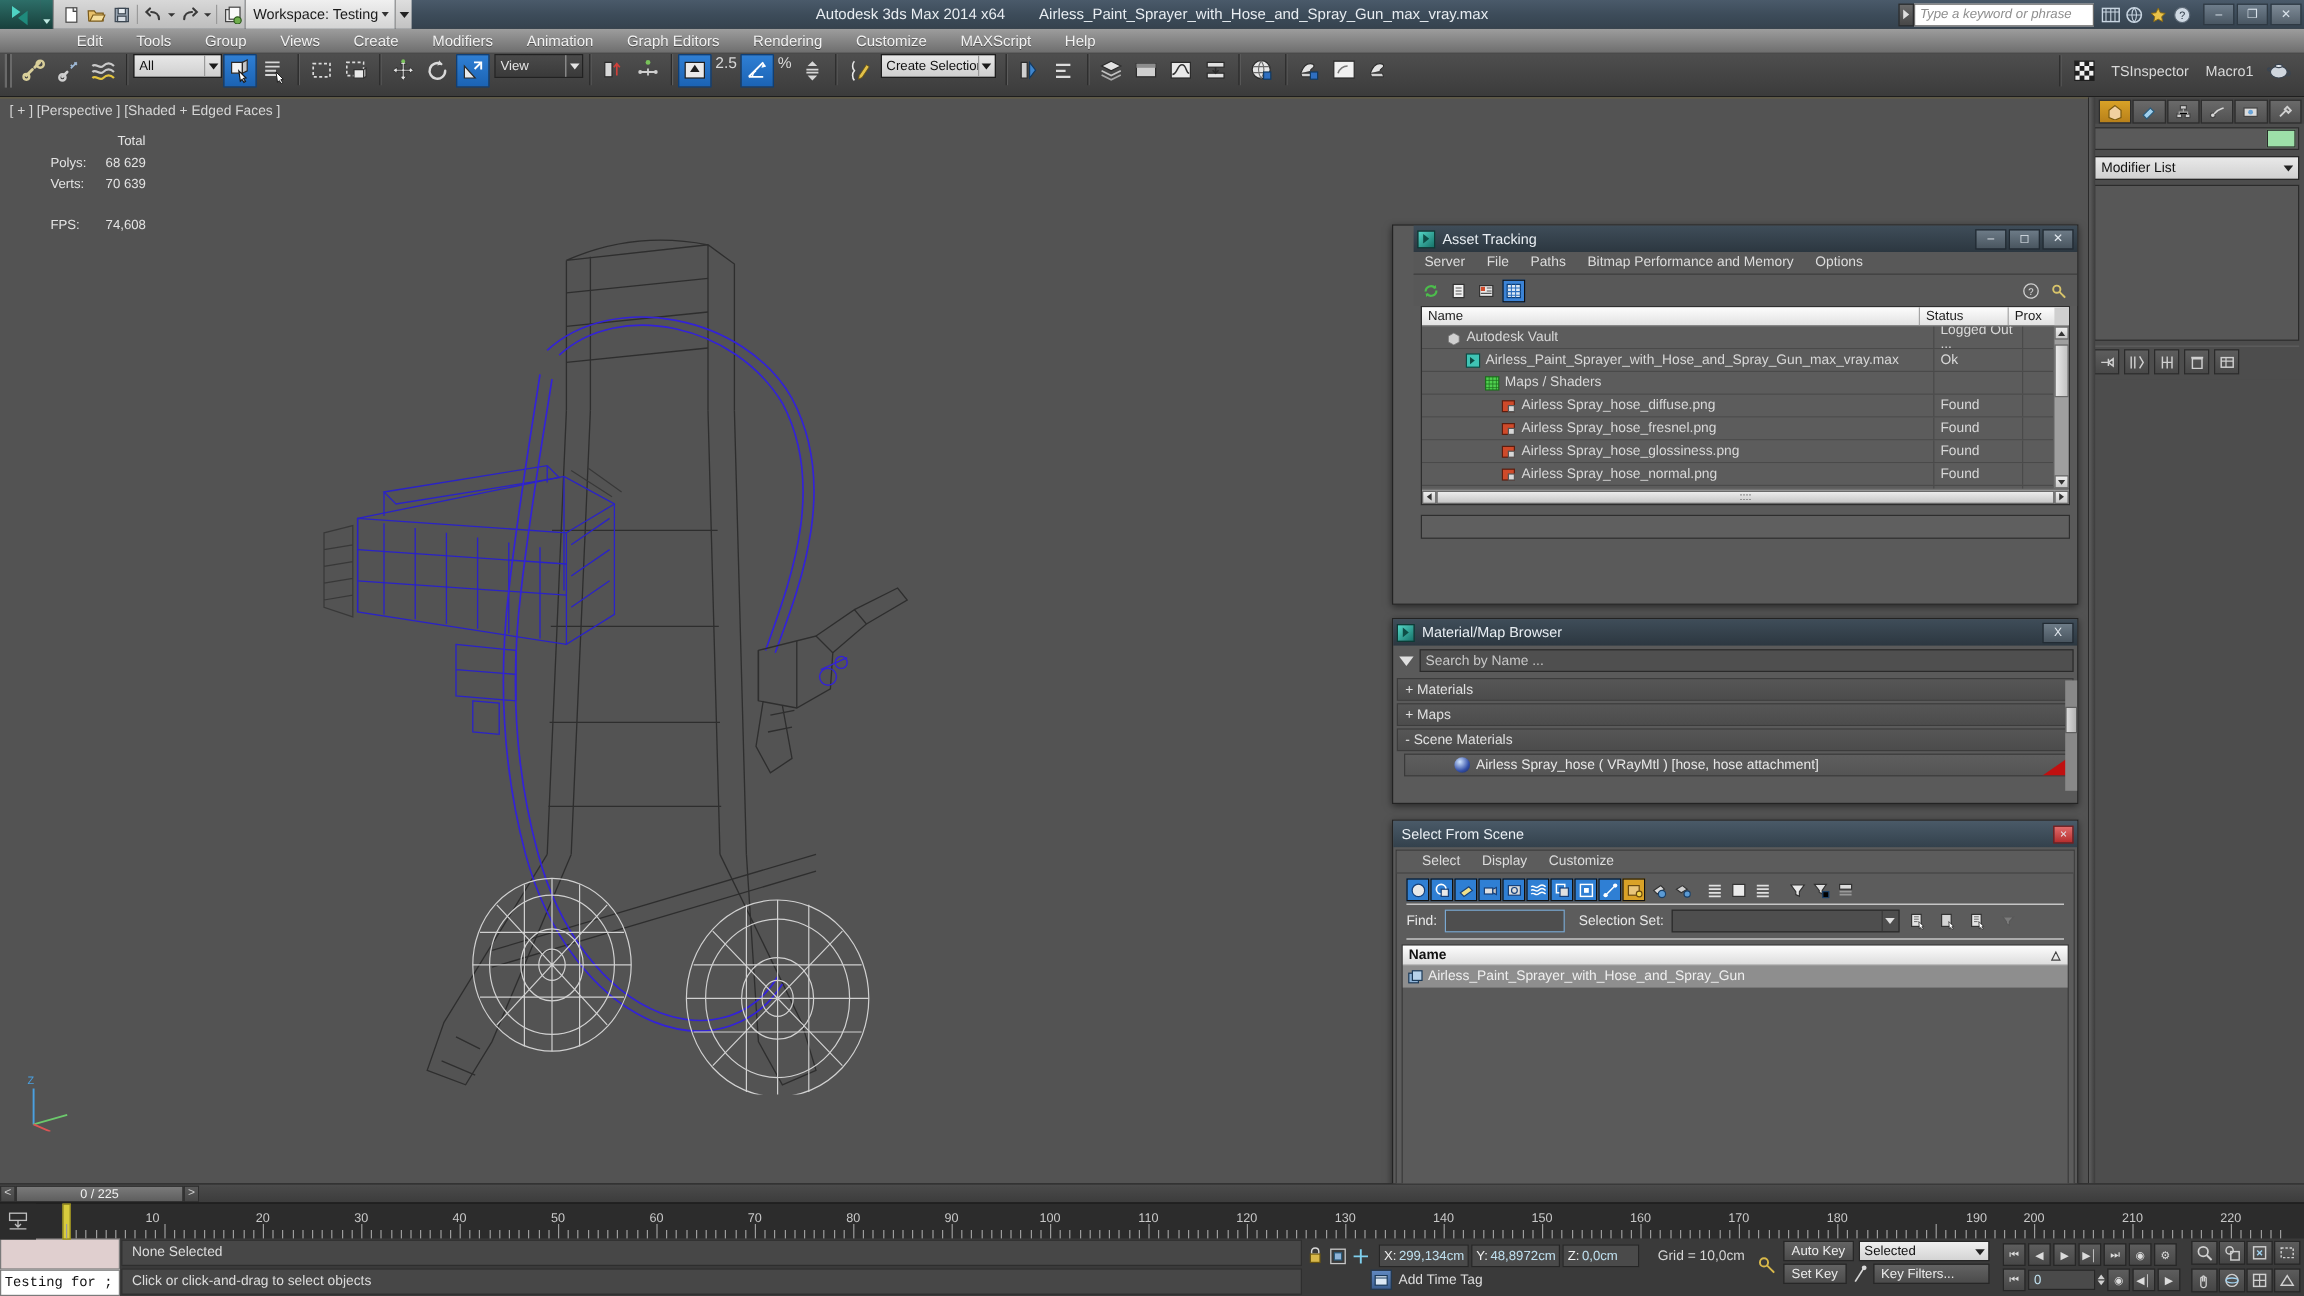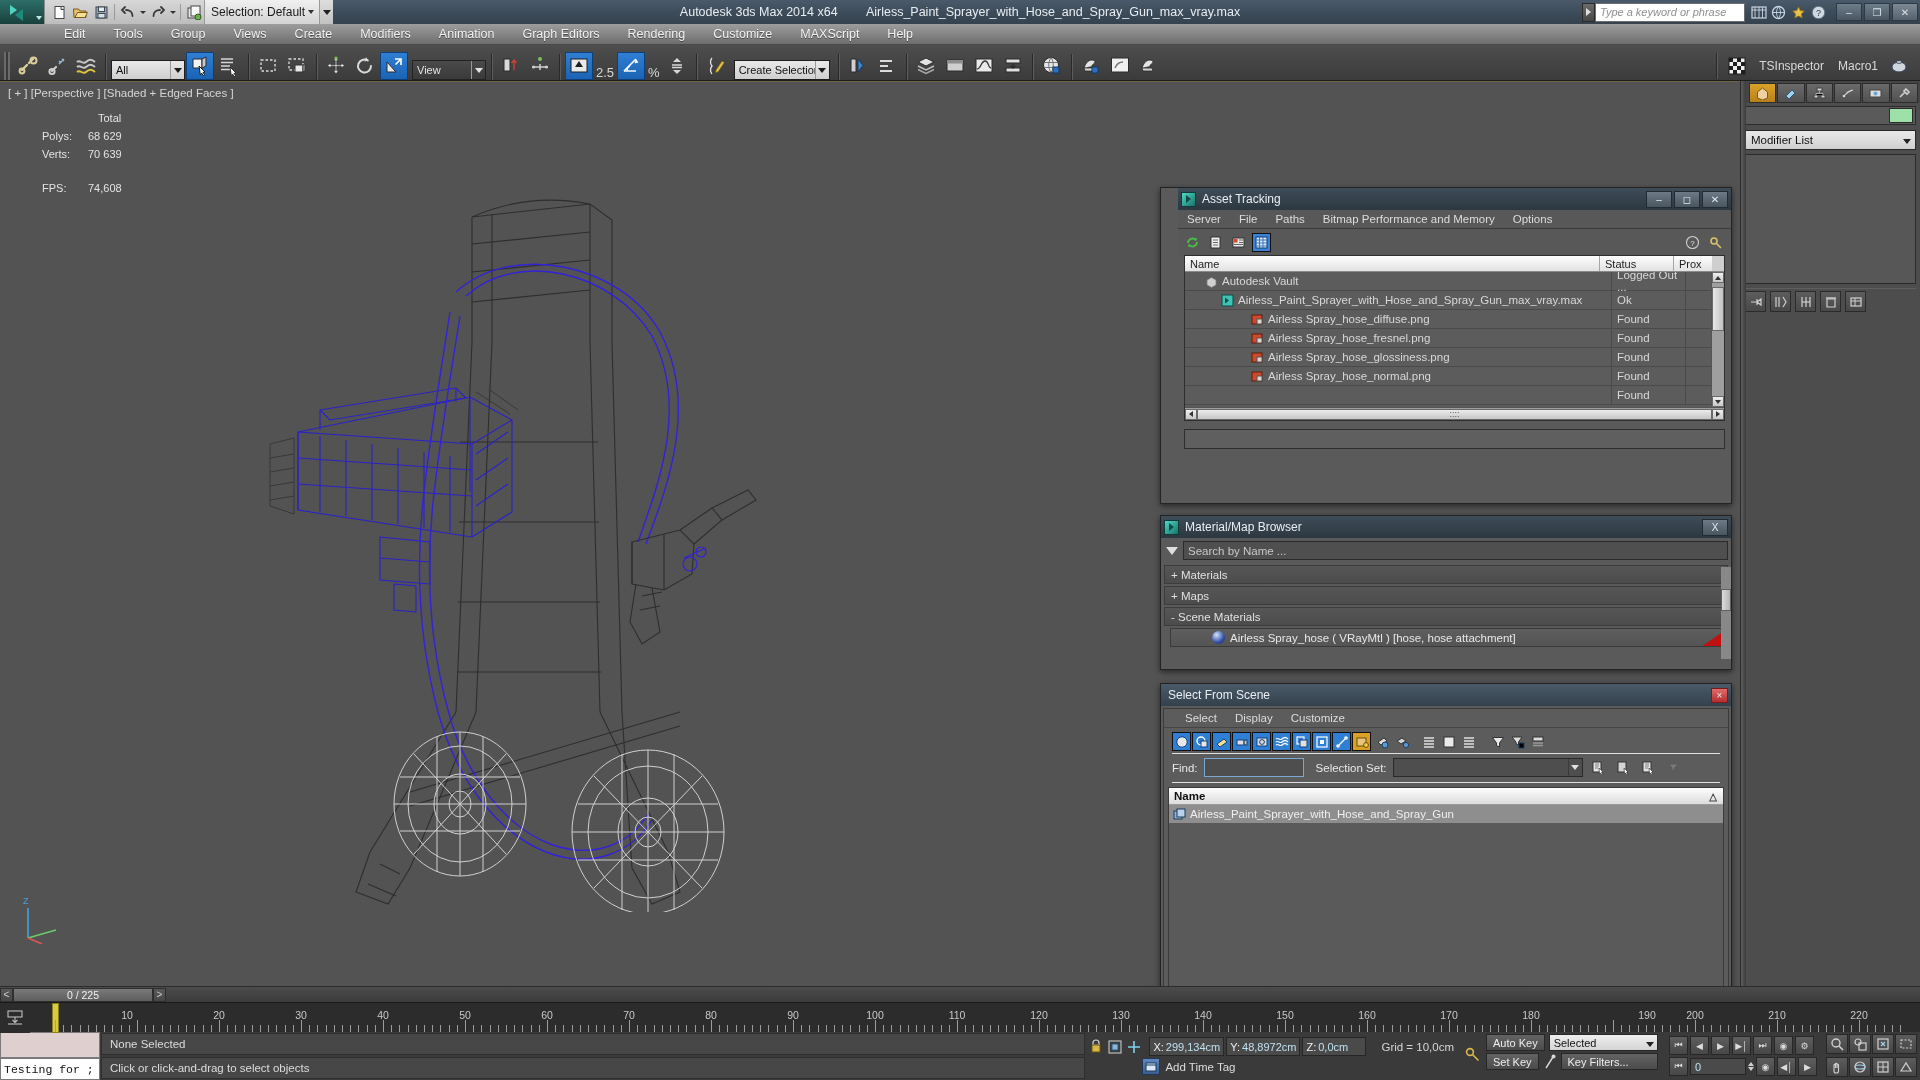--- a/index.html
+++ b/index.html
@@ -58,21 +58,21 @@
 
   
   .menubar{ height:21px; background:linear-gradient(180deg,#9d9d9d 0%,#8a8a8a 40%,#6e6e6e 100%);
     display:flex; align-items:center; padding-left:50px; flex:0 0 21px;
     border-bottom:1px solid #4a4a4a; }
   .menuitem{ font-size:12.5px; color:#f2f2f2; padding:0 14px; white-space:nowrap;
     text-shadow:0 1px 0 rgba(0,0,0,.4); }
 
   
   .maintb{ height:36px; background:linear-gradient(180deg,#4e4e4e,#3b3b3b);
-    display:flex;align-items:flex-end; padding-left:4px; gap:1px; flex:0 0 36px;
+    display:flex;align-items:flex-start; padding-left:4px; gap:1px; flex:0 0 36px;
     border-bottom:1px solid #1e1e1e; }
   .grip{ width:6px;height:28px; background:linear-gradient(90deg,#6a6a6a 0 2px,#3a3a3a 2px 4px,#6a6a6a 4px 6px);
     margin-right:3px;}
   .tbtn{ width:28px;height:28px; display:flex;align-items:center;justify-content:center;
     border:1px solid transparent; border-radius:1px;}
   .tbtn.on{ background:linear-gradient(180deg,#2f7fd4,#1b63b4); border:1px solid #0d3f78; }
   .tsep{ width:1px;height:26px;background:#2a2a2a;margin:0 4px;
     box-shadow:1px 0 0 #5c5c5c;}
   .combo{ height:20px; background:linear-gradient(180deg,#e8e8e8,#cfcfcf); border:1px solid #1e1e1e;
     display:flex;align-items:center; font-size:11px;color:#111; padding-left:4px;}
@@ -281,21 +281,21 @@
     <div class="qbtn">
       <svg width="16" height="15">
           <rect x="2" y="3" width="9" height="10" fill="#e9e9e9" stroke="#444"></rect>
           <rect x="5" y="1" width="9" height="10" fill="#fafafa" stroke="#444"></rect>
           <circle cx="12" cy="12" r="3" fill="#6fae4c" stroke="#2f5a20"></circle>
         </svg>
     </div>
   </div>
 
   <div class="wsbox">
-    <span class="lbl">Selection: Default</span>
+    <span class="lbl">Workspace: Testing</span>
     <span class="wsdd">
         <i></i>
       </span>
   </div>
   <div class="wsdd2">
       <i></i>
     </div>
 
   <div class="title-center">
     <span>Autodesk 3ds Max  2014 x64</span>
@@ -809,20 +809,32 @@
         <div class="lrow">
           <div class="c1" style="padding-left:36px">
             <span class="ficon">
               <svg width="13" height="13">
                   <rect x="1" y="1" width="11" height="11" fill="#3fc3b4" stroke="#0e4a44"></rect>
                   <path d="M4 3.5l4 3-4 3z" fill="#0e4a44"></path>
                 </svg></span>
             <span>Airless_Paint_Sprayer_with_Hose_and_Spray_Gun_max_vray.max</span>
           </div>
           <div class="c2">Ok</div>
+          <div class="c3"></div>
+        </div>
+        <div class="lrow">
+          <div class="c1" style="padding-left:52px">
+            <span class="ficon">
+              <svg width="13" height="13">
+                  <rect x="1" y="1" width="11" height="11" fill="#4fd04f" stroke="#1d6b1d"></rect>
+                  <path d="M1 4h11M1 7h11M1 10h11M4 1v11M7 1v11M10 1v11" stroke="#1d6b1d" stroke-width=".6"></path>
+                </svg></span>
+            <span>Maps / Shaders</span>
+          </div>
+          <div class="c2"></div>
           <div class="c3"></div>
         </div>
         <div class="lrow">
           <div class="c1" style="padding-left:66px">
             <span class="ficon">
               <svg width="13" height="13">
                   <rect x="1" y="2" width="10" height="9" fill="#cf4a2a" stroke="#5d1d0e"></rect>
                   <rect x="6" y="6" width="5" height="5" fill="#d7d7d7" stroke="#555"></rect>
                 </svg></span>
             <span>Airless Spray_hose_diffuse.png</span>

